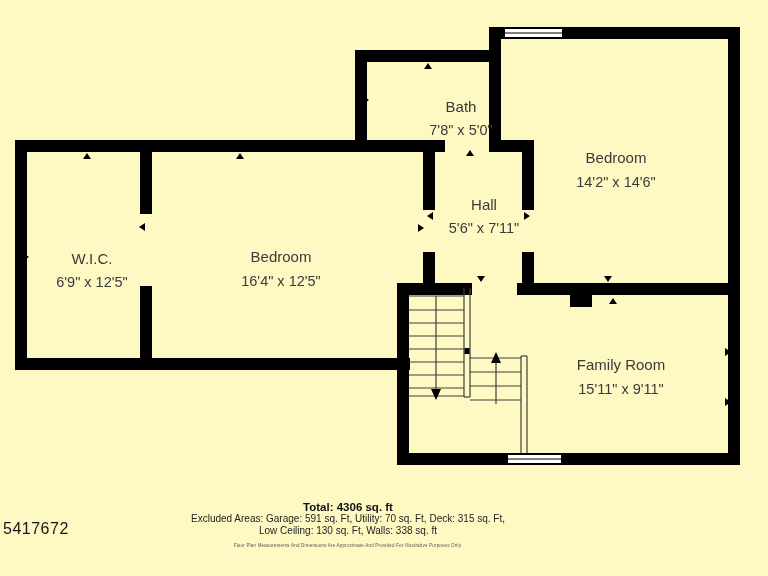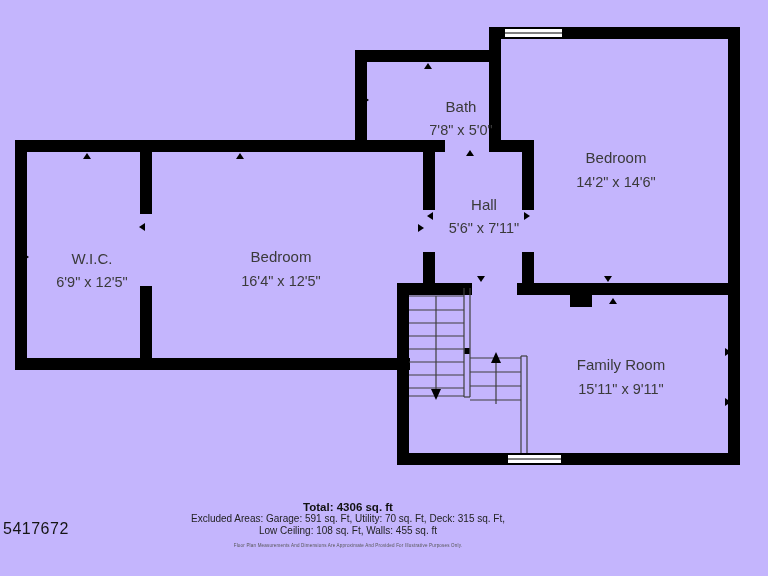--- a/index.html
+++ b/index.html
@@ -1,17 +1,17 @@
 <!DOCTYPE html>
 <html><head>
 <meta charset="utf-8">
 <style>
   html,body{margin:0;padding:0;background:#ffffff;}
   .canvas{
-    position:relative;width:768px;height:576px;background:#c4b5fd;overflow:hidden;
+    position:relative;width:768px;height:576px;background:#fef9c3;overflow:hidden;
     font-family:"Liberation Sans","DejaVu Sans",sans-serif;
   }
   svg{position:absolute;left:0;top:0;display:block;}
   .room-name{font-size:15px;fill:#3a3a3a;}
   .room-dims{font-size:14.5px;fill:#3a3a3a;}
   .summary{
     position:absolute;left:0;top:501px;width:696px;text-align:center;color:#222;
   }
   .summary .total{font-size:11.5px;font-weight:bold;line-height:12px;color:#111;}
   .summary .line{font-size:10px;line-height:12px;color:#222;}
@@ -140,19 +140,19 @@
       <text class="room-dims" x="281" y="286">16'4" x 12'5"</text>
 
       <text class="room-name" x="621" y="370">Family Room</text>
       <text class="room-dims" x="621" y="394">15'11" x 9'11"</text>
     </g>
   </svg>
 
   <div class="summary">
     <div class="total">Total: 4306 sq. ft</div>
     <div class="line">Excluded Areas: Garage: 591 sq. Ft, Utility: 70 sq. Ft, Deck: 315 sq. Ft,</div>
-    <div class="line">Low Ceiling: 108 sq. Ft, Walls: 455 sq. ft</div>
+    <div class="line">Low Ceiling: 130 sq. Ft, Walls: 338 sq. ft</div>
     <div class="disclaimer">Floor Plan Measurements And Dimensions Are Approximate And Provided For Illustrative Purposes Only.</div>
   </div>
 
   <div class="watermark">5417672</div>
 
 </div>
 
 </body></html>

